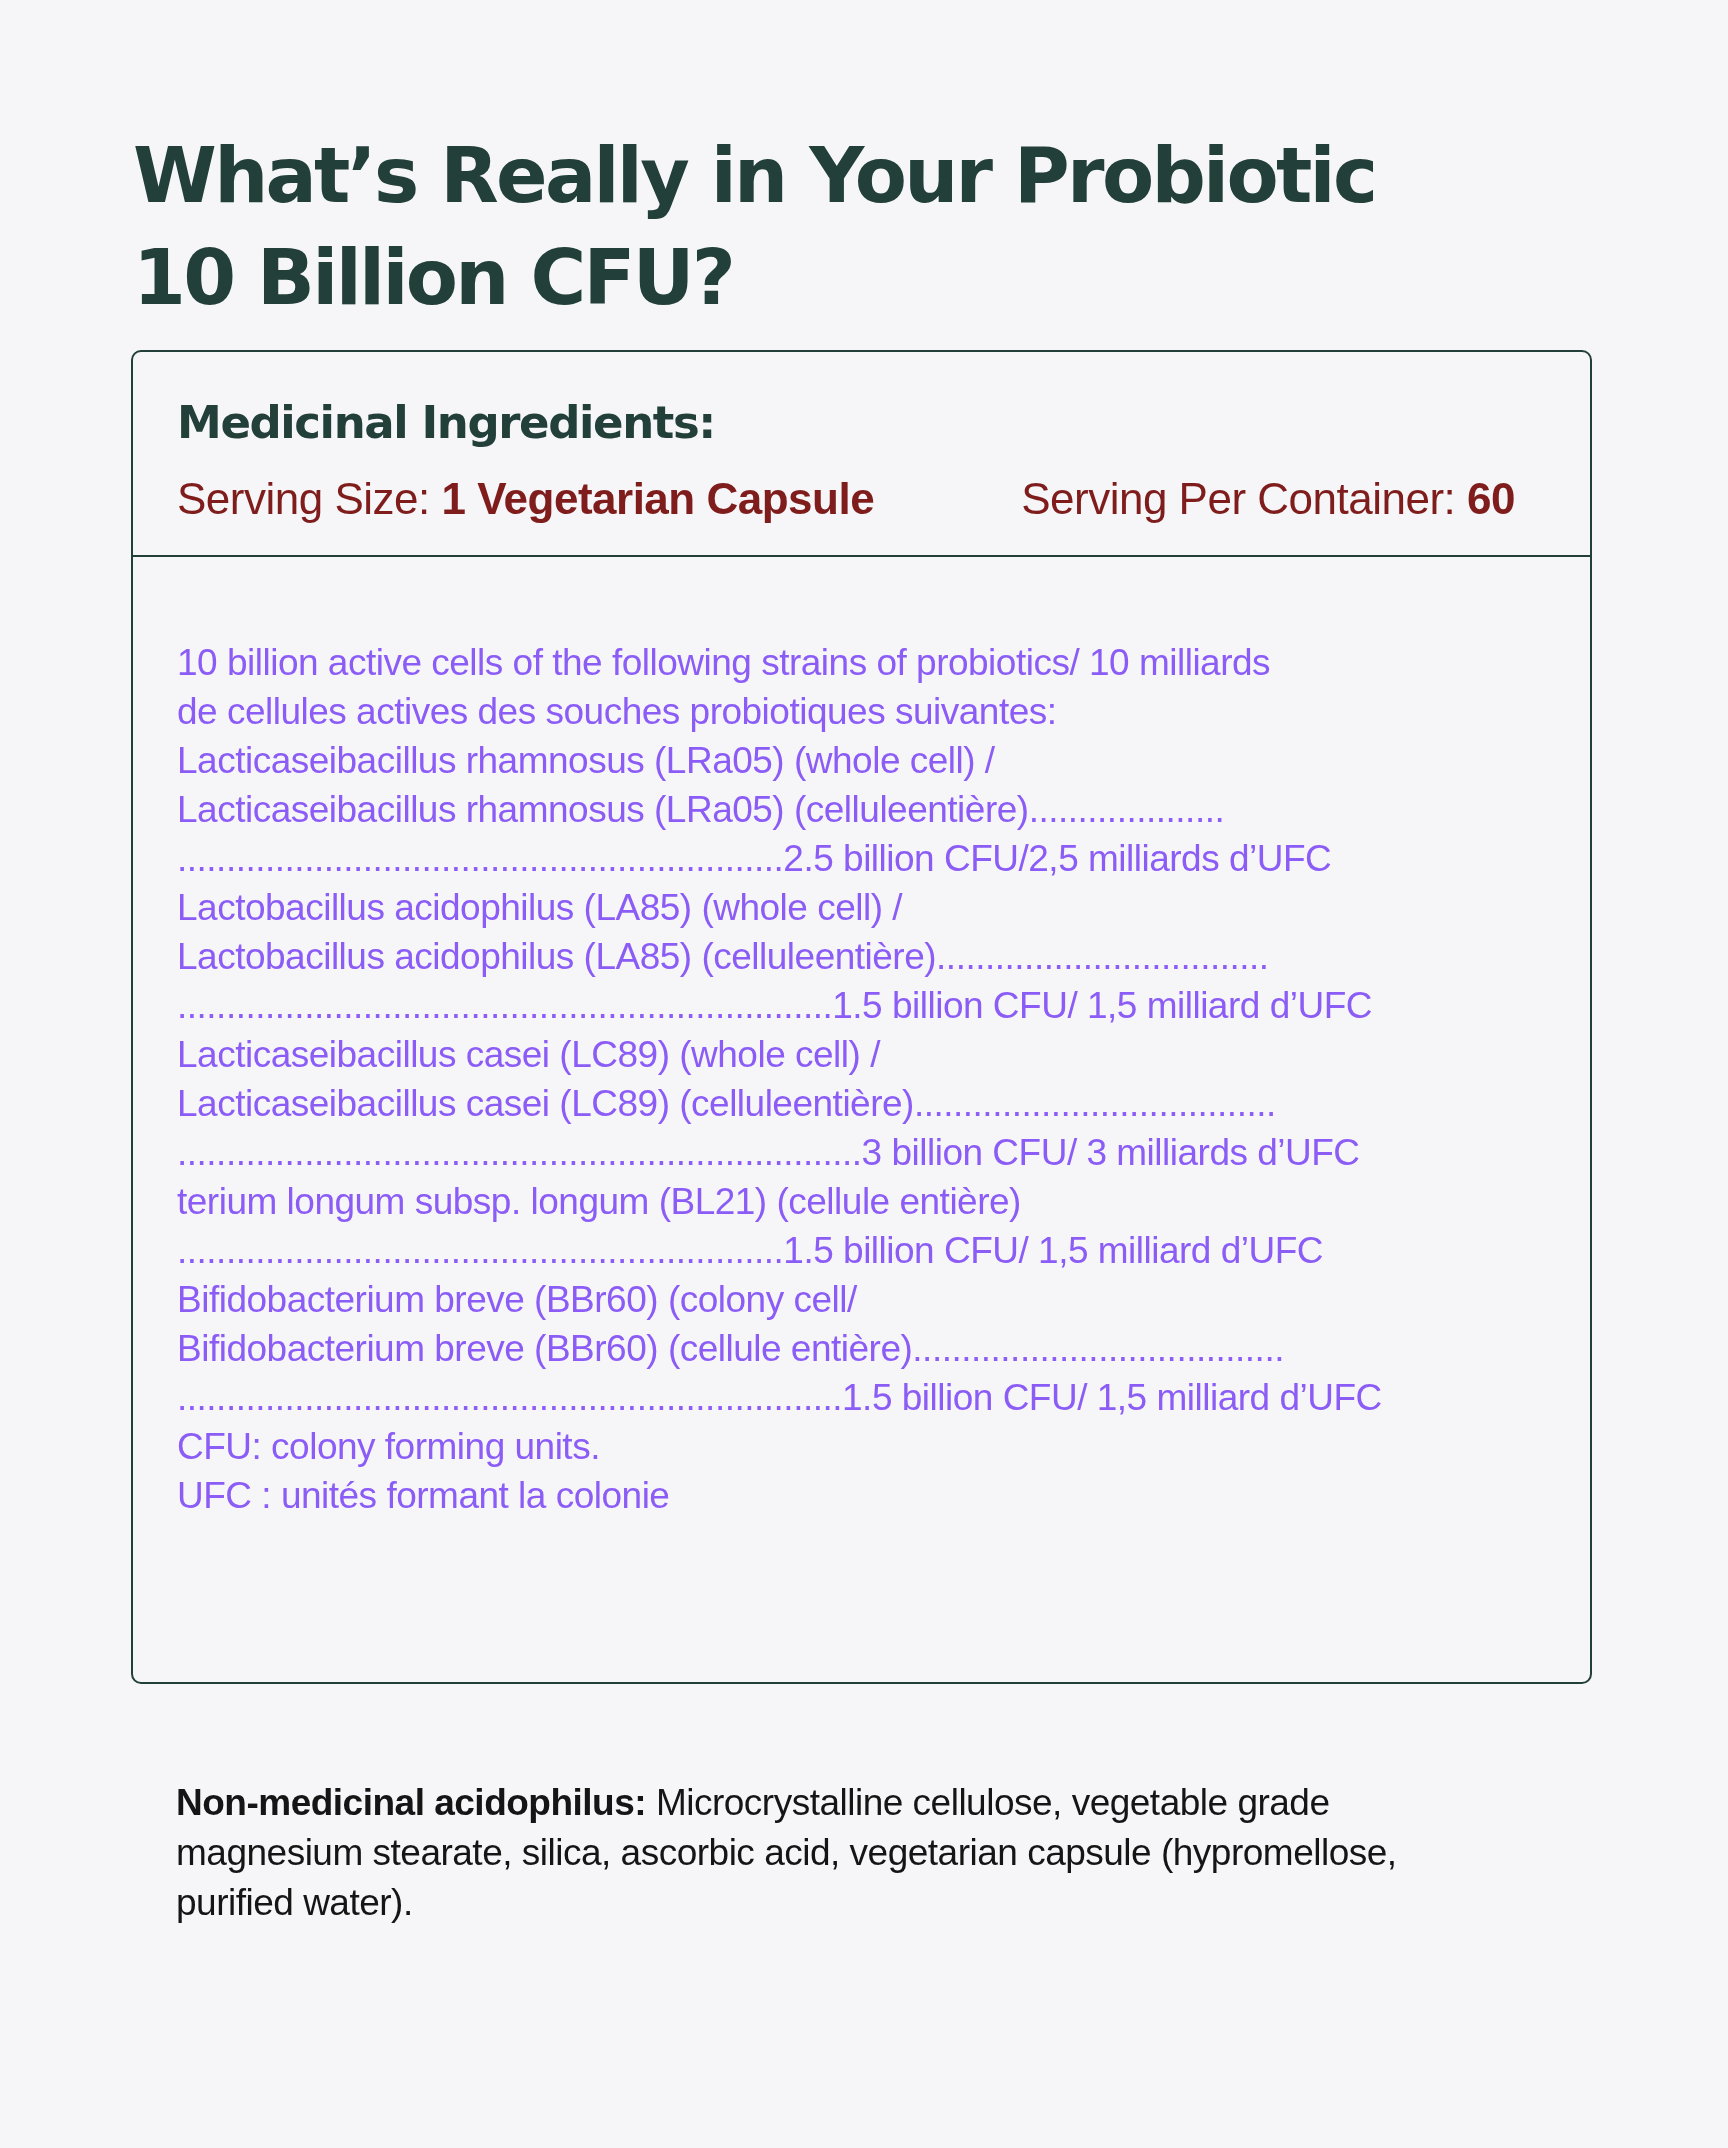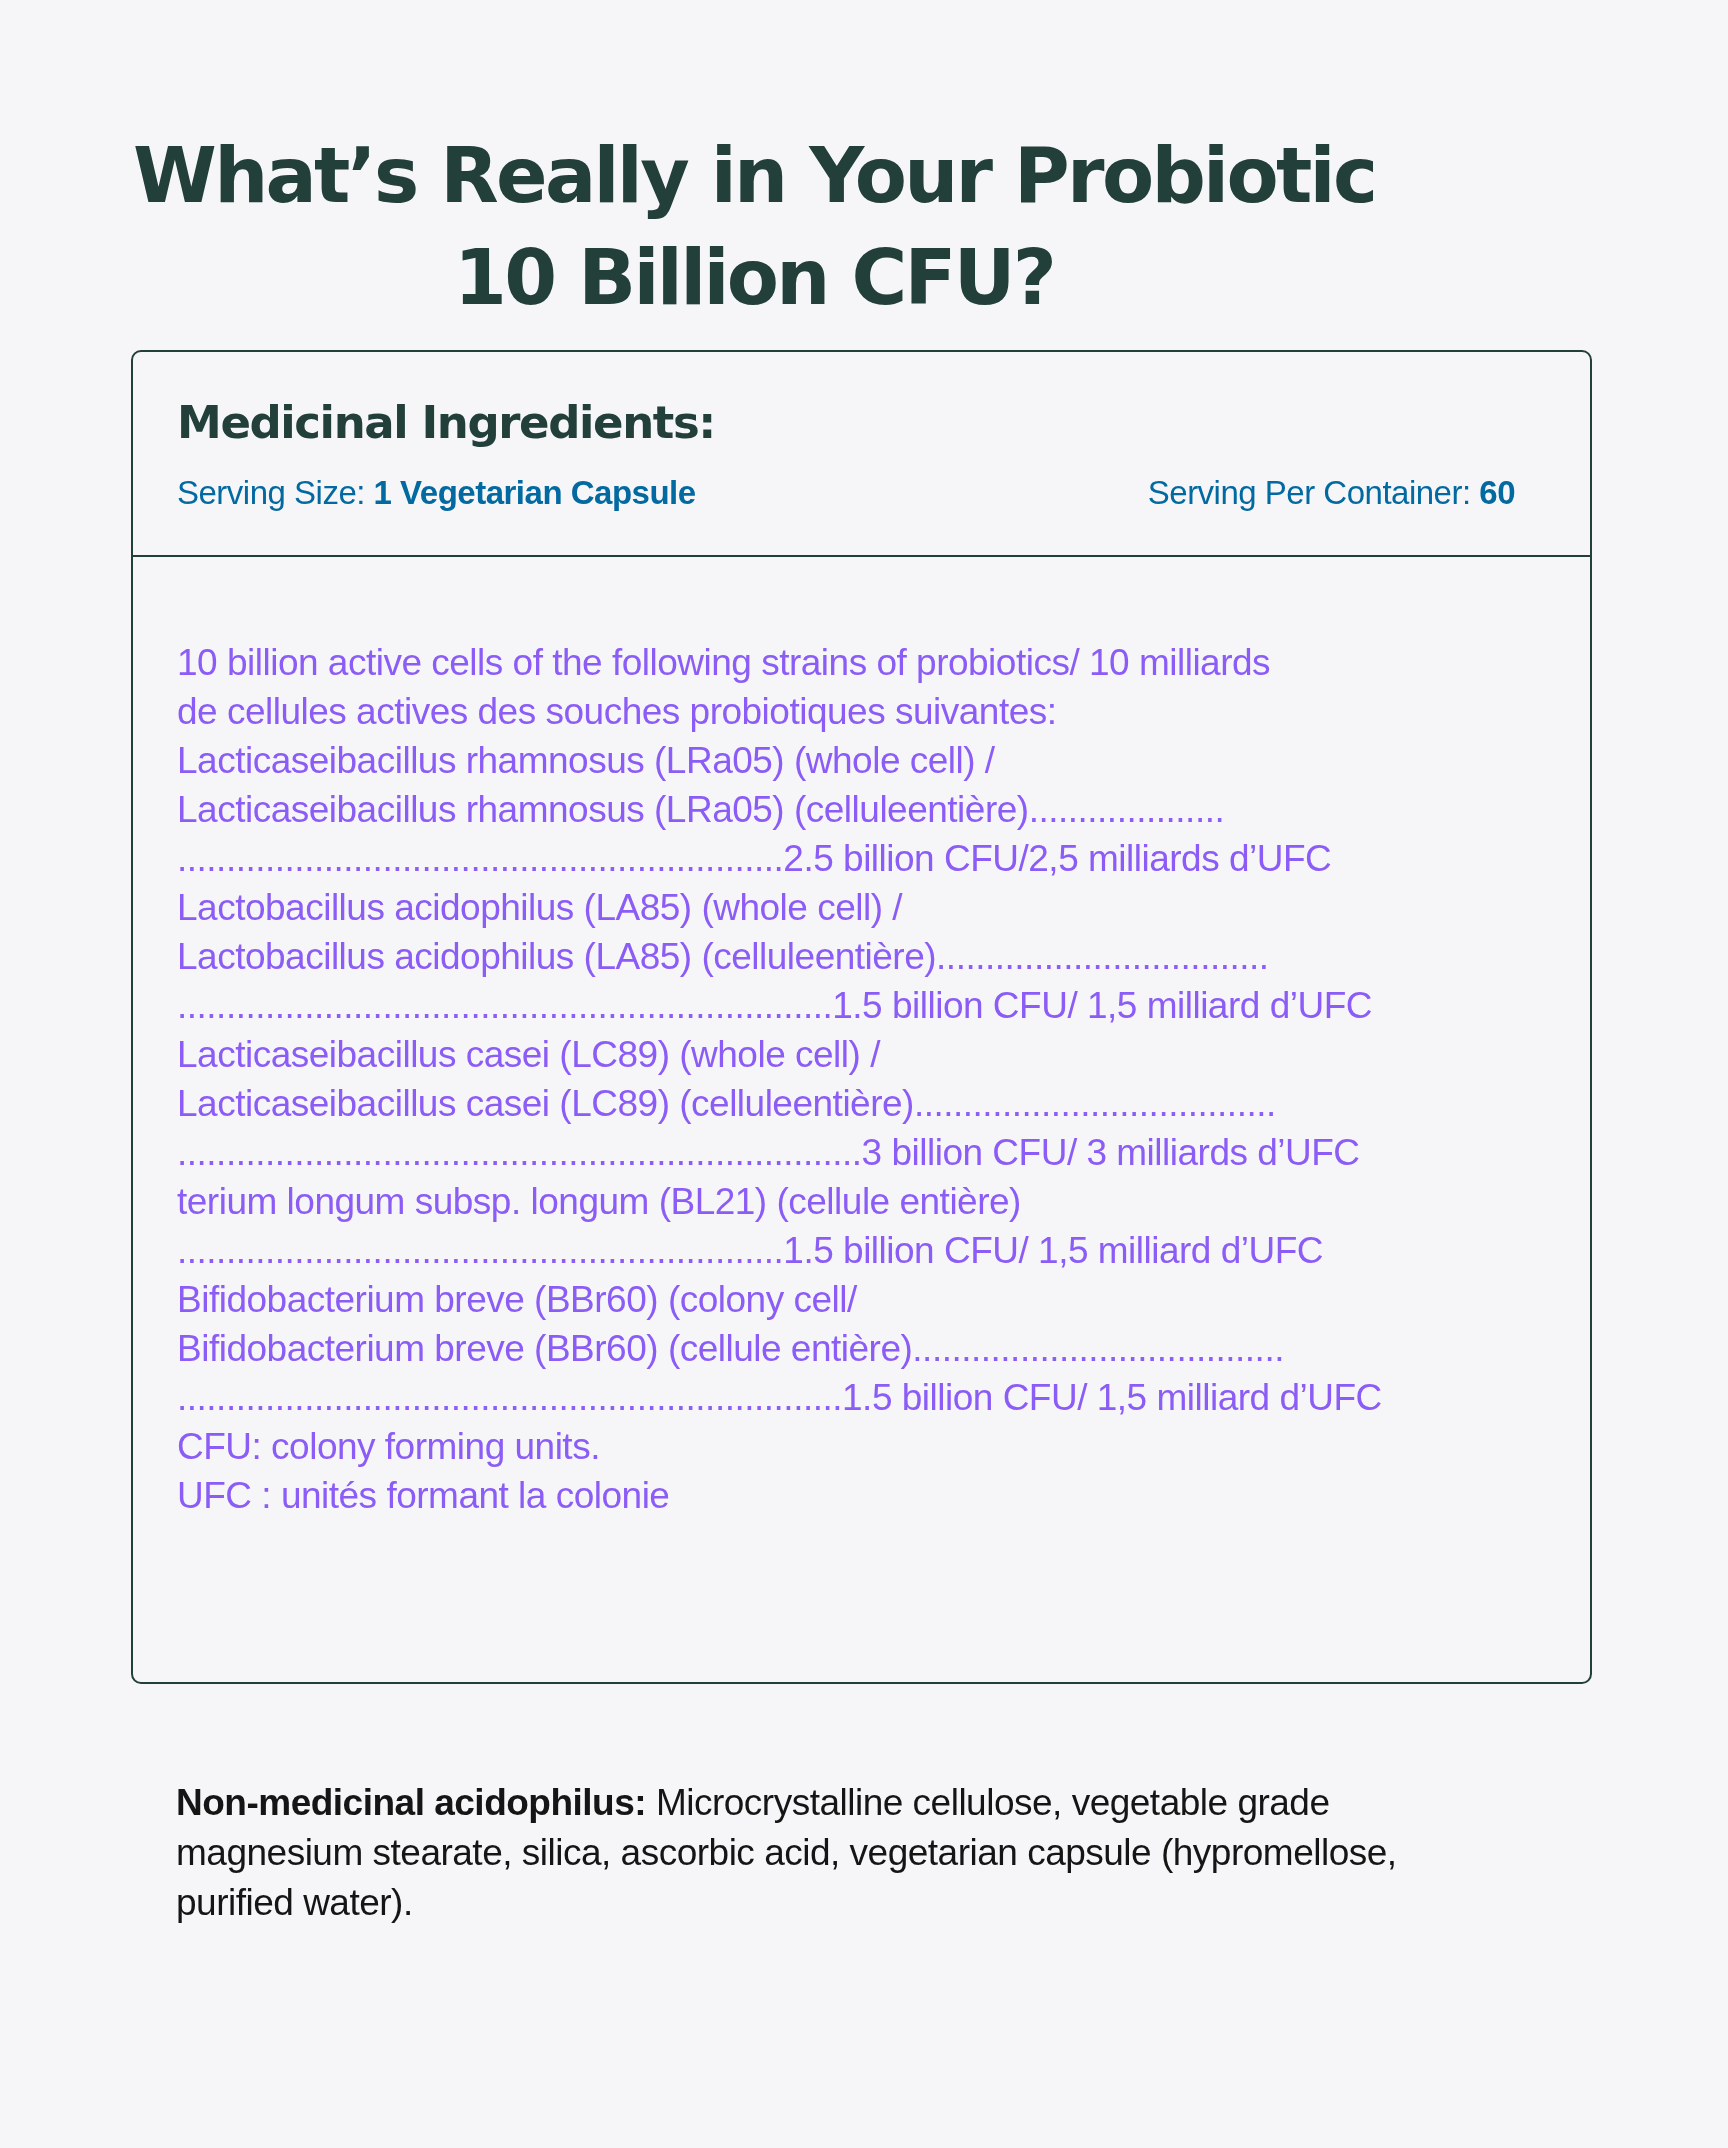--- a/index.html
+++ b/index.html
@@ -3,33 +3,33 @@
 <meta charset="utf-8">
 <style>
   html, body { margin:0; padding:0; }
   body {
     width:1728px; height:2148px; background:#f6f6f8;
     font-family:"Liberation Sans", sans-serif; position:relative; overflow:hidden;
   }
   .title {
     position:absolute; left:133px; top:125px; margin:0;
     font-family:"DejaVu Sans", sans-serif; font-weight:bold;
-    font-size:76px; line-height:102px; color:#223f39; letter-spacing:-2.7px;text-align:center;
+    font-size:76px; line-height:102px; color:#223f39; letter-spacing:-2.7px;
   }
   .title span { display:block; }
   .box {
     position:absolute; left:131px; top:350px; width:1461px; height:1334px;
     border:2.7px solid #223f39; border-radius:10px; box-sizing:border-box;
   }
   .box-head { position:absolute; left:0; right:0; top:0; height:203px; border-bottom:2.7px solid #223f39; }
   .box-title {
     position:absolute; left:44px; top:44px; margin:0;
     font-family:"DejaVu Sans", sans-serif; font-weight:bold; font-size:45px; color:#223f39; letter-spacing:-1.4px;
   }
-  .serving { position:absolute; top:122px; font-size:33px; color:#0369a1; letter-spacing:-0.5px; }
+  .serving { position:absolute; top:122px; font-size:44px; color:#7f1d1d; letter-spacing:-0.5px; }
   .serving b { font-weight:bold; }
   .serving.left { left:44px; }
   .serving.right { right:75px; }
   .box-body {
     position:absolute; left:44px; right:36px; top:286px;
     font-size:37px; line-height:49px; color:#8b5cf6; letter-spacing:-0.5px;
   }
   .box-body div { white-space:nowrap; }
   .nonmed {
     position:absolute; left:176px; top:1741px; width:1346px;

